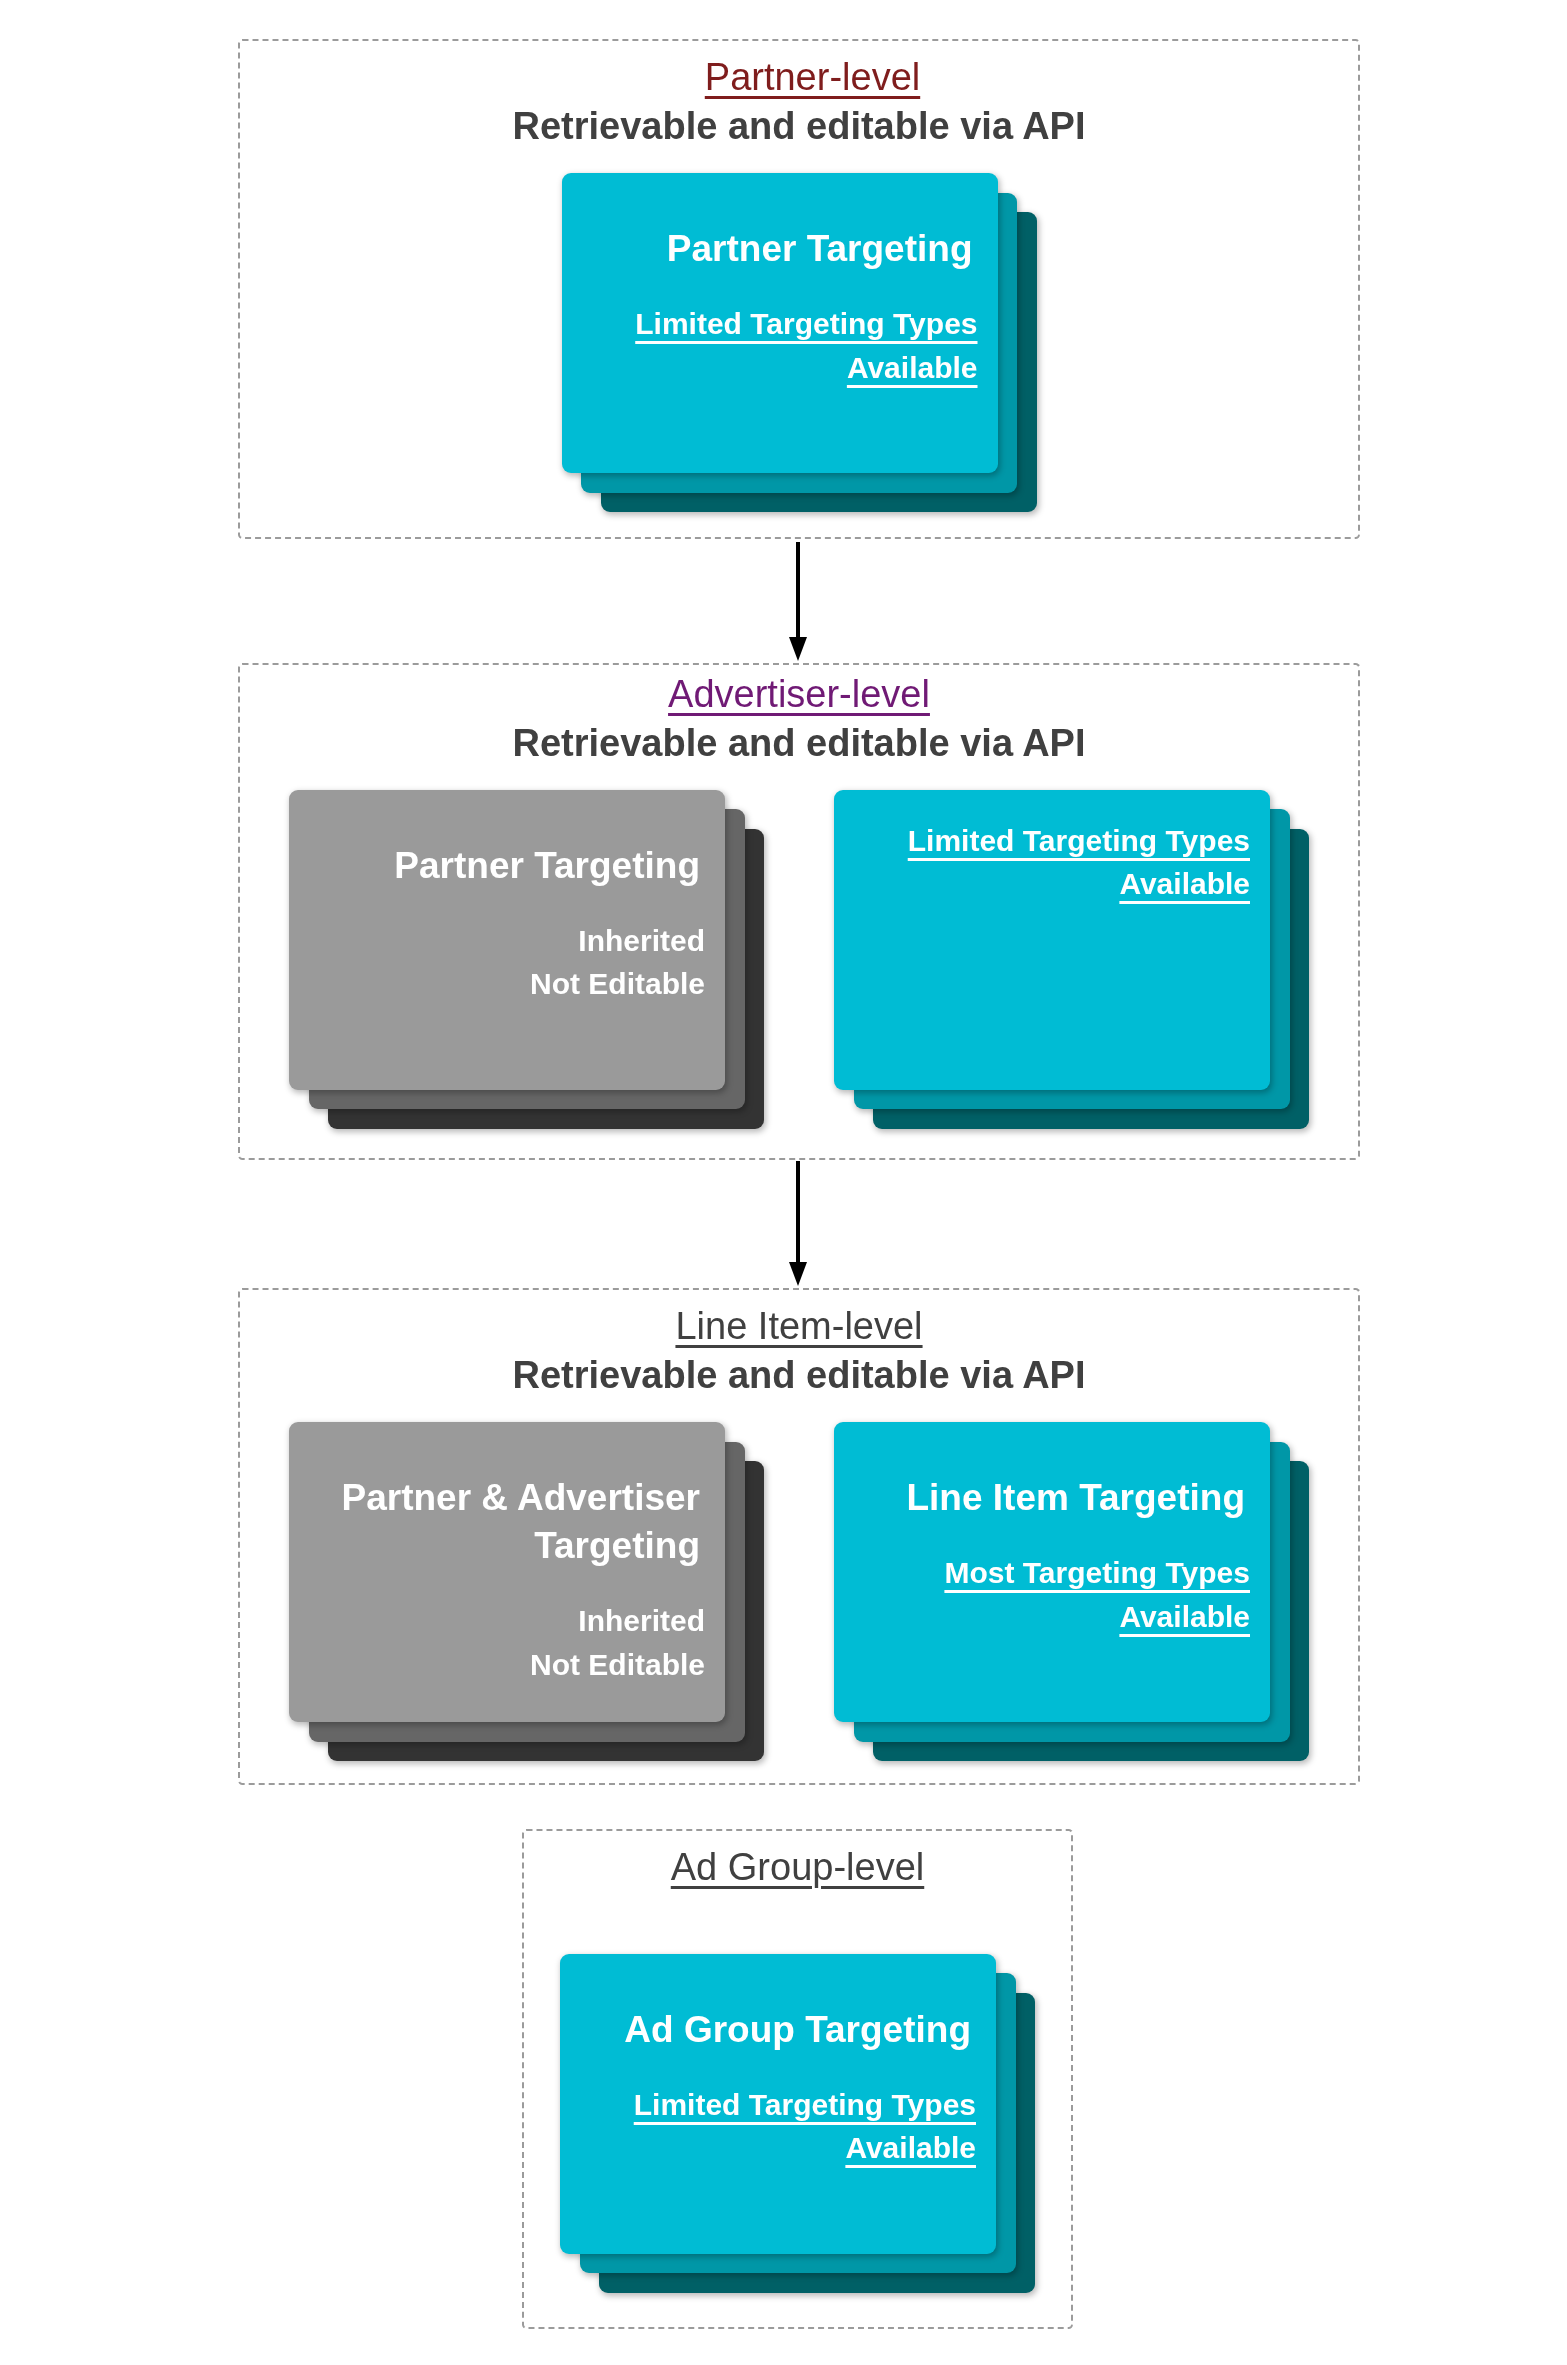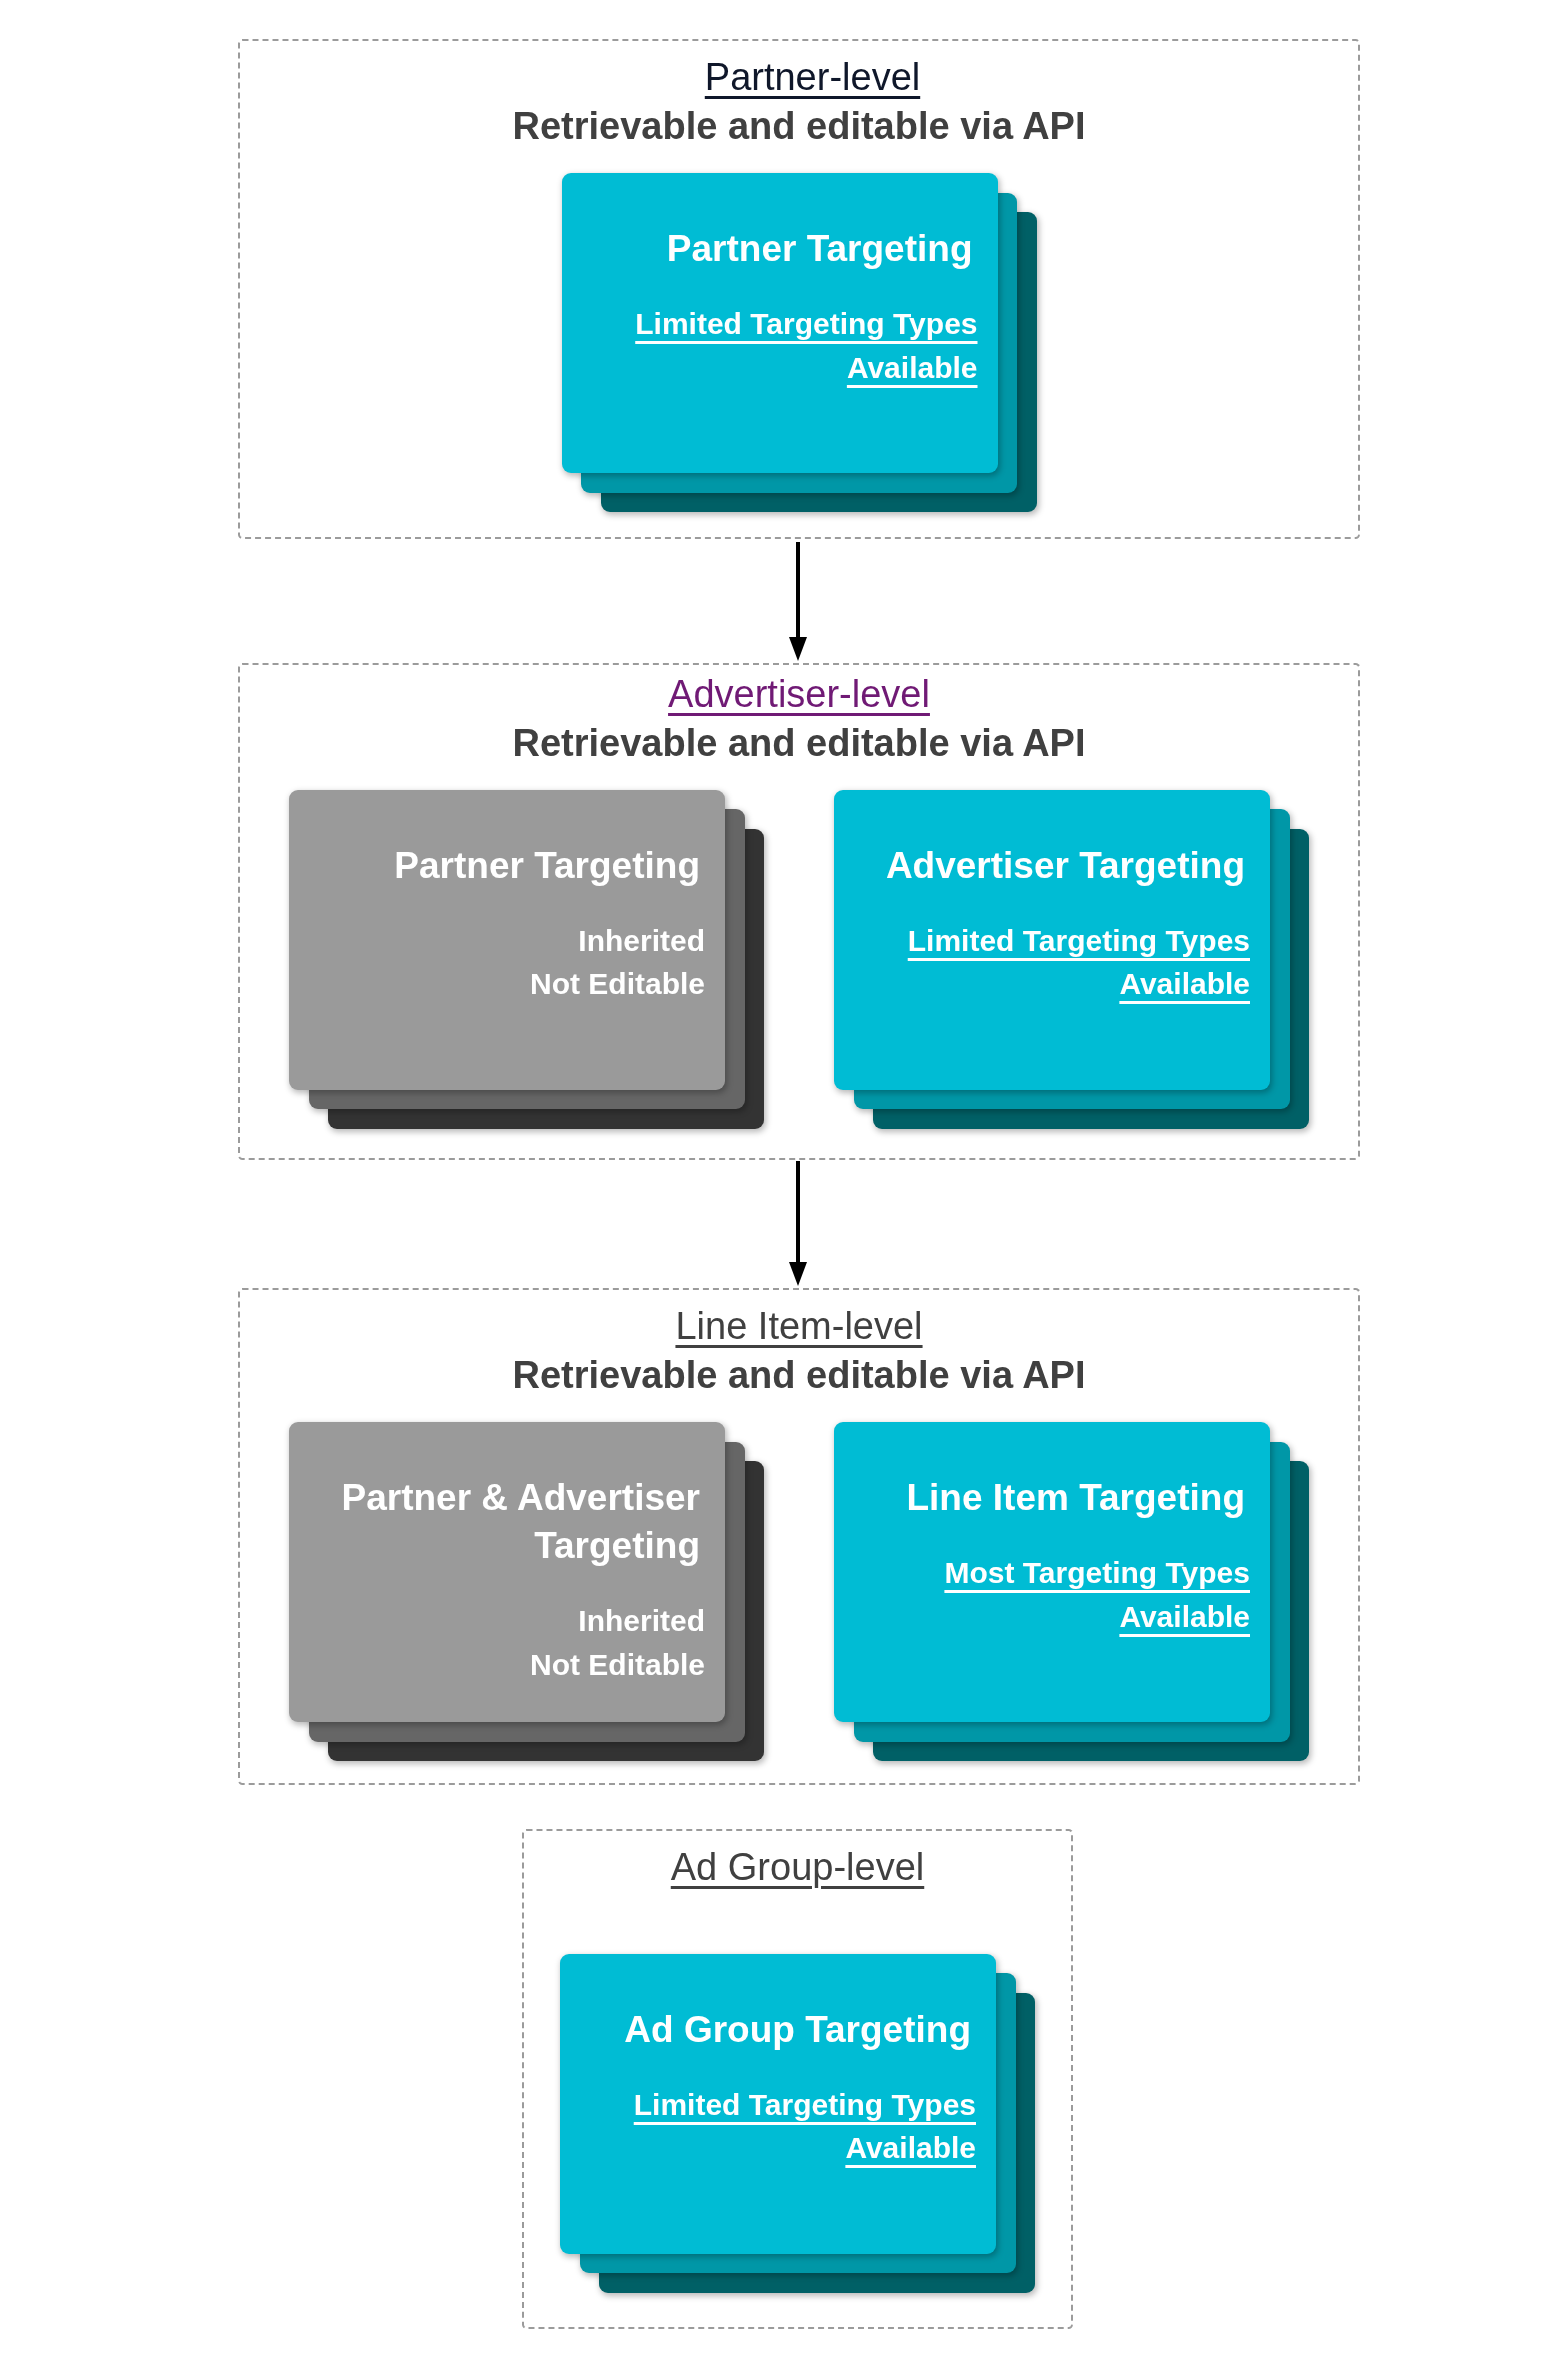--- a/index.html
+++ b/index.html
@@ -63,21 +63,21 @@
   .arrow .head{
     width:0;height:0;flex:0 0 auto;
     border-left:9.8px solid transparent;border-right:9.8px solid transparent;
     border-top:24px solid #000000;
   }
 </style>
 </head>
 <body style="background: rgb(255, 255, 255);">
 
 <div class="section" id="sec-partner" data-style="border-color:colors.dashed_border" style="border-color: rgb(155, 155, 155);">
-  <div class="sec-level" data-style="color:colors.heading" style="color: #0f172a; margin-left: 27px;">Partner-level</div>
+  <div class="sec-level" data-style="color:colors.heading" style="color: #7f1d1d; margin-left: 27px;">Partner-level</div>
   <div class="sec-access" data-style="color:colors.heading" style="color: rgb(64, 64, 64);">Retrievable and editable via API</div>
   <div class="cards">
     <div class="stack teal">
       <div class="layer back" data-style="background:colors.teal_dark" style="background: rgb(0, 96, 102);"></div>
       <div class="layer mid" data-style="background:colors.teal_mid" style="background: rgb(0, 151, 167);"></div>
       <div class="card" data-style="background:colors.teal;color:colors.card_text" style="background: rgb(0, 188, 212); color: rgb(255, 255, 255);">
         <div class="card-title">Partner Targeting</div>
         <div class="card-sub u">Limited Targeting Types Available</div>
       </div>
     </div>
@@ -99,21 +99,20 @@
       <div class="card" data-style="background:colors.gray;color:colors.card_text" style="background: rgb(154, 154, 154); color: rgb(255, 255, 255);">
         <div class="card-title">Partner Targeting</div>
         <div class="card-sub">Inherited
 Not Editable</div>
       </div>
     </div>
     <div class="stack teal">
       <div class="layer back" data-style="background:colors.teal_dark" style="background: rgb(0, 96, 102);"></div>
       <div class="layer mid" data-style="background:colors.teal_mid" style="background: rgb(0, 151, 167);"></div>
       <div class="card" data-style="background:colors.teal;color:colors.card_text" style="background: rgb(0, 188, 212); color: rgb(255, 255, 255);">
-        <div class="card-title">Advertiser Targeting</div>
         <div class="card-sub u">Limited Targeting Types Available</div>
       </div>
     </div>
   </div>
 </div>
 
 <div class="arrow" id="arrow-2">
   <div class="shaft" data-style="background:colors.arrow" style="background: rgb(0, 0, 0);"></div>
   <div class="head" data-style="border-top-color:colors.arrow" style="border-top-color: rgb(0, 0, 0);"></div>
 </div>

